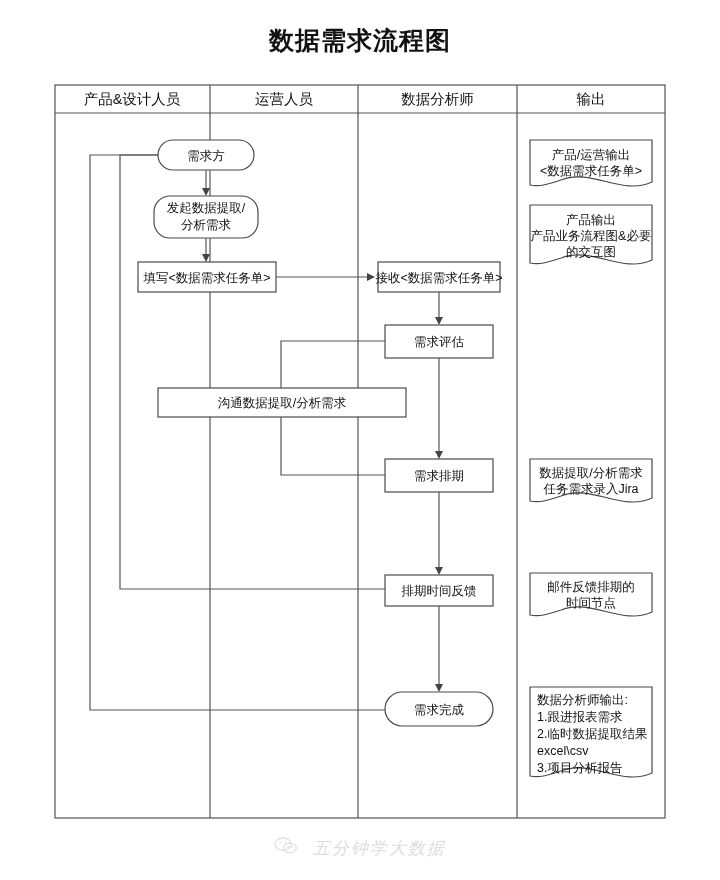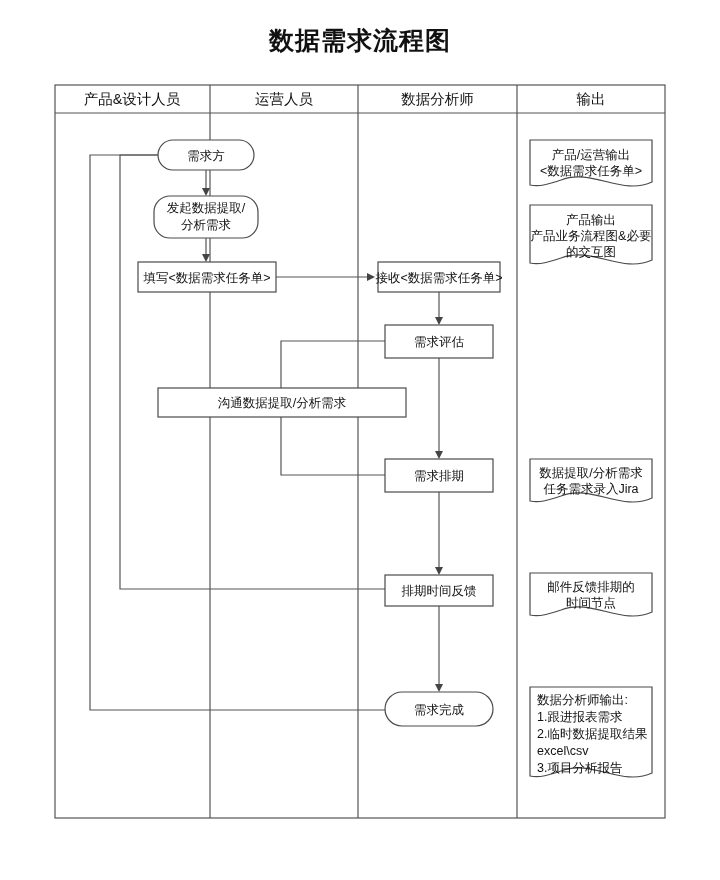--- a/index.html
+++ b/index.html
@@ -233,14 +233,27 @@
       <path class="doc-shape" d="M 530 687 L 652 687 L 652 773 C 622 787 592 759 561 771 C 549 775 540 778 530 776 Z"></path>
       <text class="node-text left" x="537" y="704">数据分析师输出:</text>
       <text class="node-text left" x="537" y="721">1.跟进报表需求</text>
       <text class="node-text left" x="537" y="738">2.临时数据提取结果</text>
       <text class="node-text left" x="537" y="755">excel\csv</text>
       <text class="node-text left" x="537" y="772">3.项目分析报告</text>
     </g>
 
   </svg>
 
+  <div id="footer">
+    <span class="wm-icon">
+      <svg width="24" height="20" viewBox="0 0 24 20" aria-hidden="true">
+        <ellipse cx="9" cy="8" rx="8" ry="6.2" fill="none" stroke="#dcdcdc" stroke-width="1.2"></ellipse>
+        <circle cx="6.2" cy="6.4" r="0.9" fill="#dcdcdc"></circle>
+        <circle cx="11.4" cy="6.4" r="0.9" fill="#dcdcdc"></circle>
+        <ellipse cx="16" cy="12" rx="6.2" ry="4.8" fill="none" stroke="#dcdcdc" stroke-width="1.2"></ellipse>
+        <circle cx="14" cy="11" r="0.8" fill="#dcdcdc"></circle>
+        <circle cx="18.2" cy="11" r="0.8" fill="#dcdcdc"></circle>
+      </svg>
+    </span>
+    <span class="wm-text">五分钟学大数据</span>
+  </div>
 
 </div>
 
 </body></html>

